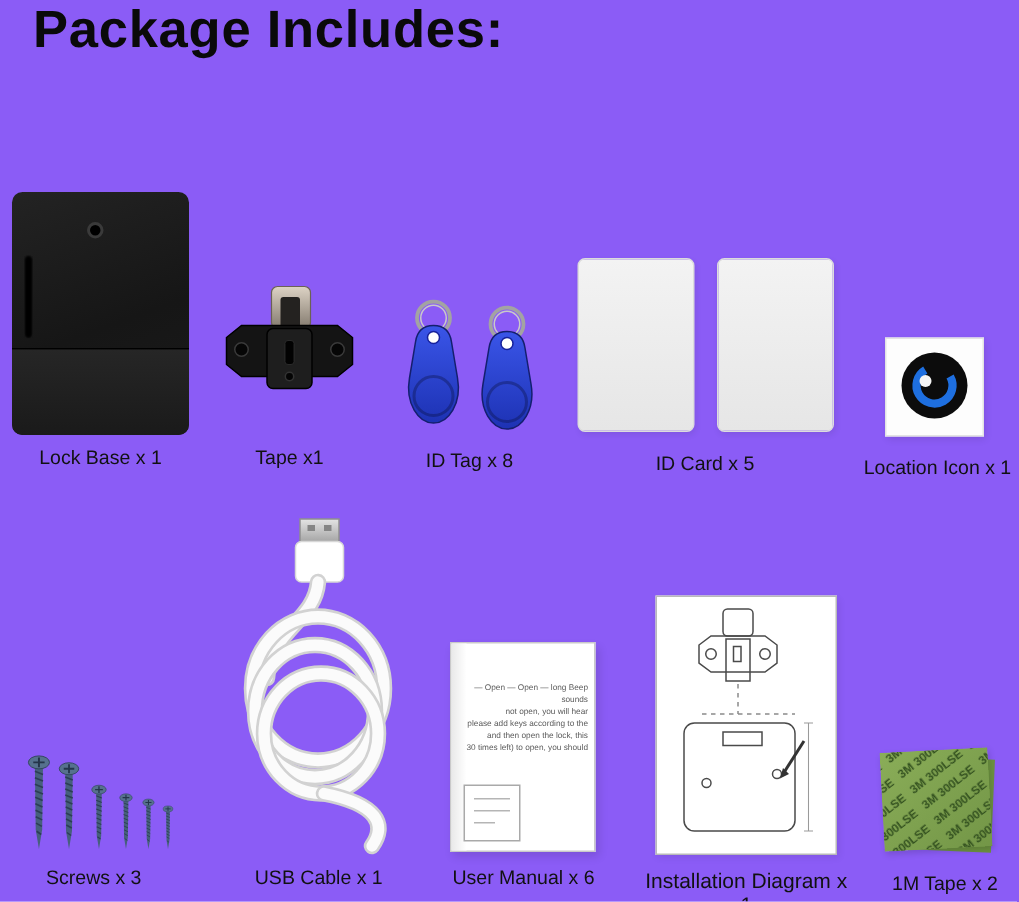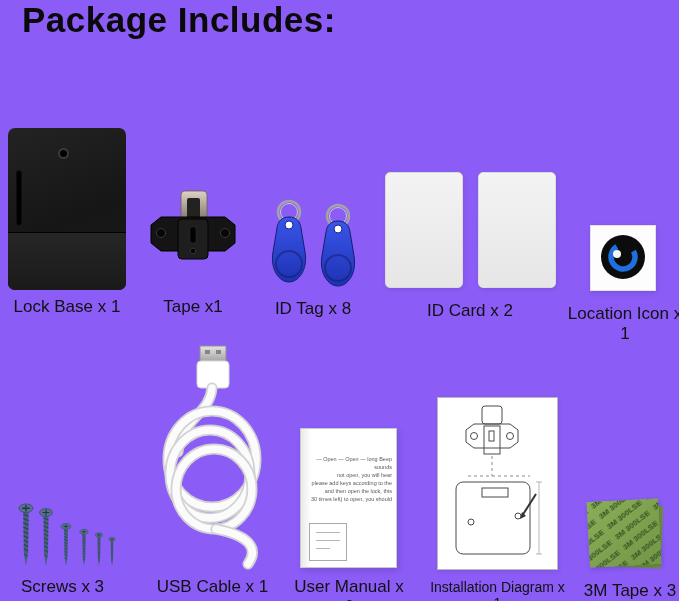--- a/index.html
+++ b/index.html
@@ -2,21 +2,21 @@
 <html><head>
 <meta charset="utf-8">
 <style>
   * { margin:0; padding:0; box-sizing:border-box; }
   body { background:#fff; font-family:"Liberation Sans", sans-serif; }
   .stage { position:relative; width:679px; height:601px; background:#8b5cf6; overflow:hidden; }
 
   .title { position:absolute; left:22px; top:0px; font-size:35px; font-weight:800;
            color:#0a0a0a; letter-spacing:0.5px; }
 
-  .label { position:absolute; font-size:17px; color:#111; text-align:center; }
+  .label { position:absolute; font-size:13px; color:#111; text-align:center; }
   .label.sm { font-size:14px; }
 
   
   .lockbase { position:absolute; left:8px; top:128px; width:118px; height:162px;
               background:linear-gradient(160deg,#232323 0%,#161616 55%,#1b1b1b 100%);
               border-radius:7px; }
   .lb-sensor { position:absolute; left:50px; top:20px; width:11px; height:11px;
                border-radius:50%; background:#000; border:2px solid #3a3a3a; }
   .lb-slot { position:absolute; left:8px; top:42px; width:6px; height:56px;
              background:#000; border-radius:3px; box-shadow:inset 0 0 2px #333; }
@@ -104,21 +104,21 @@
         <circle cx="30" cy="66" r="13" fill="none" stroke="rgba(10,15,60,0.35)" stroke-width="2"></circle>
       </g>
     </defs>
     <use href="#fobShape" transform="translate(3,2)"></use>
     <use href="#fobShape" transform="translate(52,6)"></use>
   </svg>
   <div class="label" style="left:258px;width:110px;top:299px">ID Tag x 8</div>
 
   <div class="card" style="left:385px;top:172px"></div>
   <div class="card" style="left:478px;top:172px"></div>
-  <div class="label" style="left:380px;width:180px;top:301px">ID Card x 2</div>
+  <div class="label" style="left:380px;width:180px;top:301px">ID Card x 5</div>
 
   <div class="locicon">
     <svg width="64" height="64" viewBox="0 0 64 64">
       <circle cx="32" cy="31" r="22" fill="#0c0c0c"></circle>
       <circle cx="32" cy="31" r="12" fill="none" stroke="#1e6fe0" stroke-width="5.5" stroke-dasharray="56 20" transform="rotate(-30 32 31)"></circle>
       <circle cx="26" cy="28" r="4" fill="#f5f5f5"></circle>
     </svg>
   </div>
   <div class="label" style="left:565px;width:120px;top:304px">Location Icon x 1</div>
 
@@ -230,15 +230,15 @@
         </pattern>
         <linearGradient id="tapeGrad" x1="0" y1="0" x2="1" y2="1">
           <stop offset="0" stop-color="#8aad58"></stop>
             <stop offset="1" stop-color="#739647"></stop>
         </linearGradient>
       </defs>
       <rect width="72" height="66" fill="url(#tapeGrad)"></rect>
       <rect width="72" height="66" fill="url(#tapeTxt)"></rect>
     </svg>
   </div>
-  <div class="label" style="left:580px;width:100px;top:581px">3M Tape x 3</div>
+  <div class="label" style="left:580px;width:100px;top:581px">1M Tape x 2</div>
 
 </div>
 
 </body></html>

